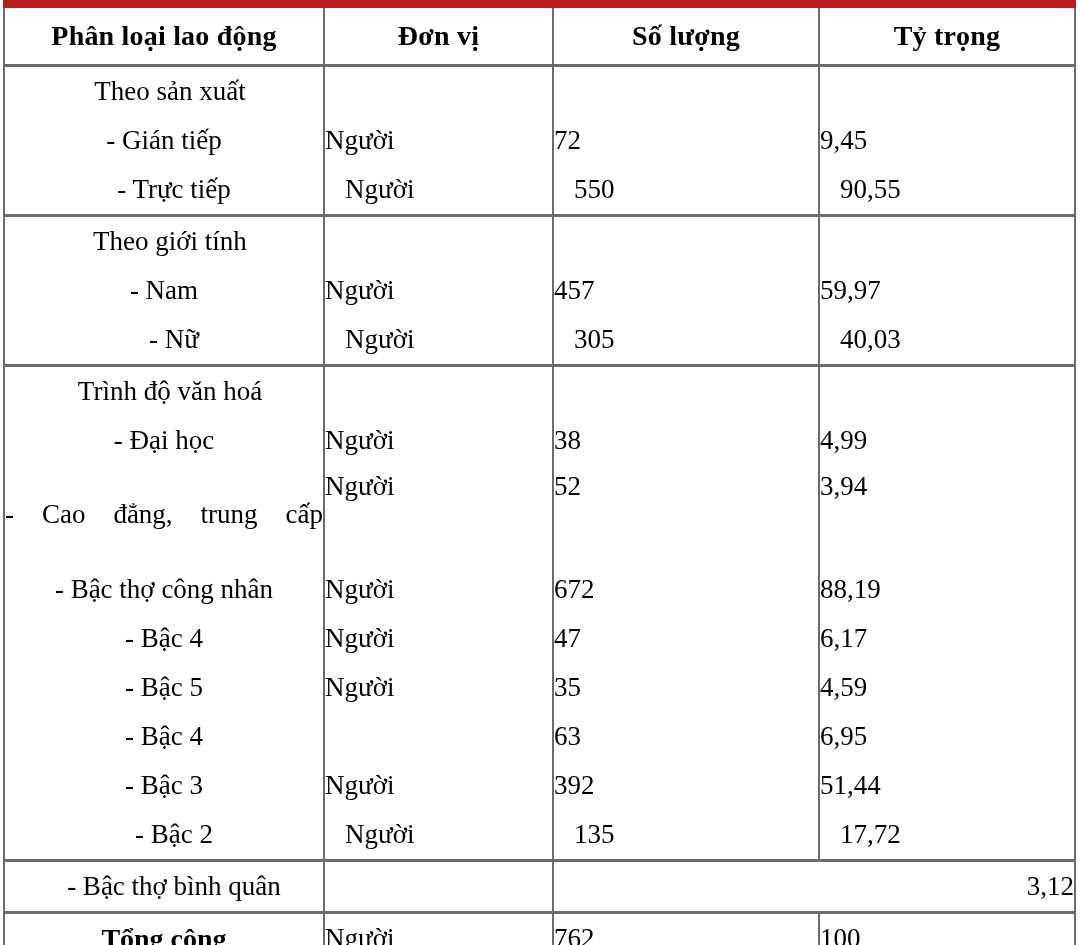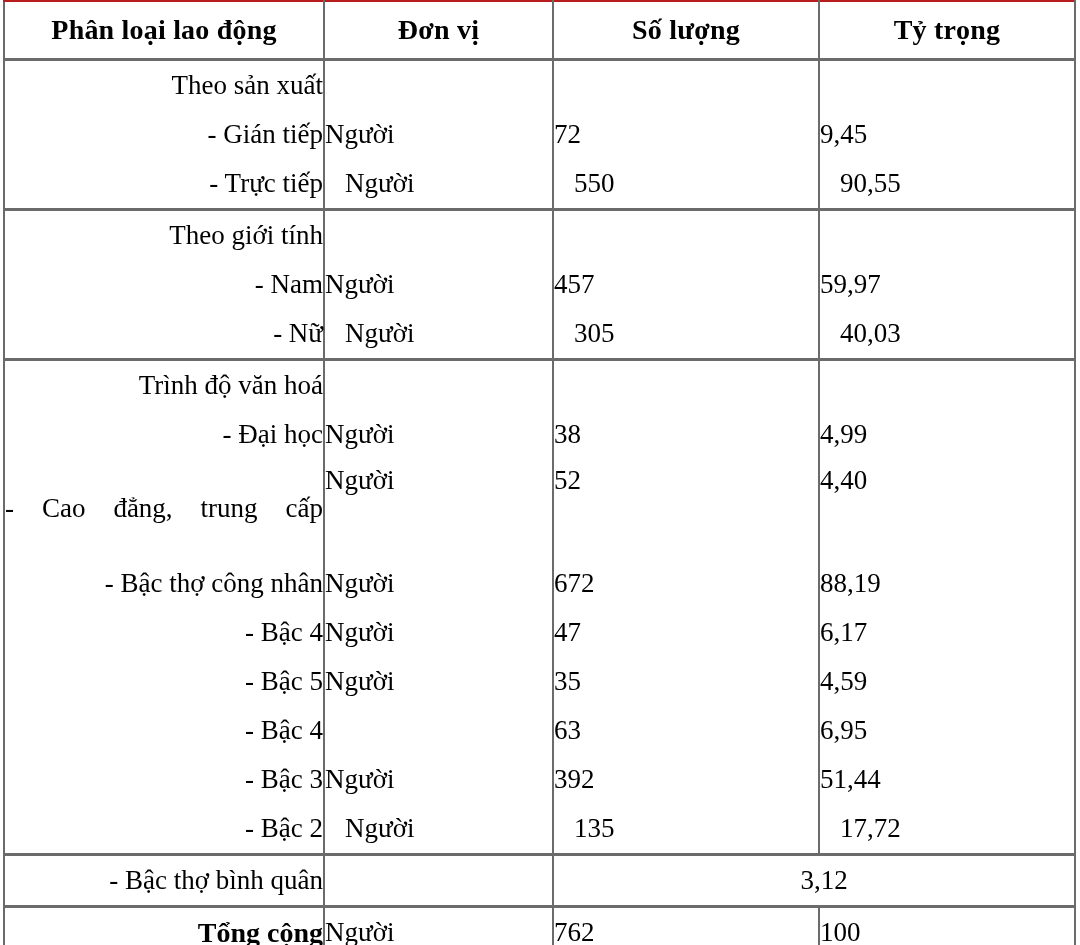--- a/index.html
+++ b/index.html
@@ -40,42 +40,42 @@
   table.labor-table th {
     border-left: 2px solid #6b6b6b;
     border-right: 2px solid #6b6b6b;
     padding: 0;
     vertical-align: middle;
     background: #ffffff;
   }
 
   
   table.labor-table tr.header-row th {
-    border-top: 2px solid #b91c1c;
+    border-top: 8px solid #b91c1c;
     border-bottom: 3px solid #6b6b6b;
     height: 56px;
     text-align: center;
     font-weight: bold;
     font-size: 28px;
     letter-spacing: 0.2px;
   }
 
   
   table.labor-table tr.sec-end > td {
     border-bottom: 3px solid #6b6b6b;
     padding-left: 20px;
   }
 
   
   table.labor-table td.cell {
     height: 49px;
   }
 
   td.cat {
-    text-align: right;
+    text-align: center;
     padding-left: 14px;
     padding-right: 12px;
     white-space: nowrap;
   }
   td.cat.wrap {
     white-space: normal;
     text-align: justify;
     text-align-last: justify;
     line-height: 1.45;
     padding-top: 2px;
@@ -88,21 +88,21 @@
   td.cat.total {
     font-weight: bold;
     font-size: 28px;
   }
 
   td.unit, td.qty, td.pct, td.merged {
     text-align: left;
   }
 
   td.merged {
-    text-align: center;
+    text-align: right;
   }
 
   
   td.tall { height: 58px; }
   td.tall-lg { height: 62px; }
 </style>
 </head>
 <body>
 
 <div class="table-wrap">
@@ -172,21 +172,21 @@
       <tr>
         <td class="cell cat">- Đại học</td>
         <td class="cell unit">Người</td>
         <td class="cell qty">38</td>
         <td class="cell pct">4,99</td>
       </tr>
       <tr>
         <td class="cat wrap" style="height:96px">-  Cao  đẳng,  trung cấp</td>
         <td class="unit" style="vertical-align:top;padding-top:8px">Người</td>
         <td class="qty" style="vertical-align:top;padding-top:8px">52</td>
-        <td class="pct" style="vertical-align:top;padding-top:8px">4,40</td>
+        <td class="pct" style="vertical-align:top;padding-top:8px">3,94</td>
       </tr>
       <tr>
         <td class="cell cat">- Bậc thợ công nhân</td>
         <td class="cell unit">Người</td>
         <td class="cell qty">672</td>
         <td class="cell pct">88,19</td>
       </tr>
       <tr>
         <td class="cell cat">- Bậc 4</td>
         <td class="cell unit">Người</td>

